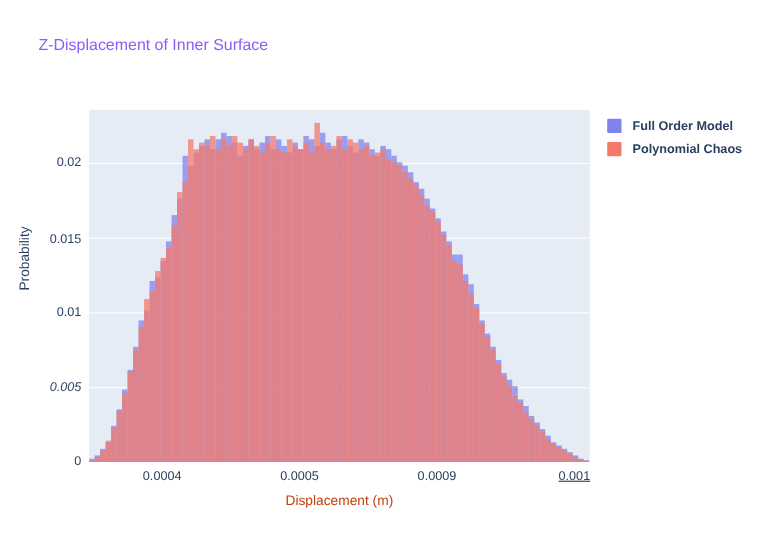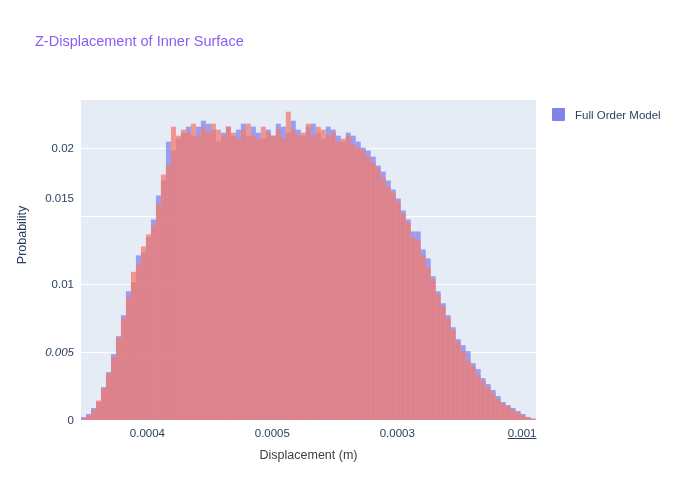--- a/index.html
+++ b/index.html
@@ -83,21 +83,21 @@
     width: 455px;
     height: 18px;
   }
   #xaxis-title {
     position: absolute;
     left: 81px;
     top: 448px;
     width: 455px;
     text-align: center;
     font-size: 12.5px;
-    color: #404040;
+    color: #c2410c;
   }
   #yaxis-title {
     position: absolute;
     left: -38px;
     top: 228px;
     width: 120px;
     text-align: center;
     font-size: 12.5px;
     color: #2a3f5f;
     transform: rotate(-90deg);
@@ -106,20 +106,21 @@
     position: absolute;
     left: 552px;
     top: 105px;
     width: 140px;
   }
   .legend-row {
     display: flex;
     align-items: center;
     height: 19px;
     margin-bottom: 2px;
+    font-weight: bold;
   }
   .legend-swatch {
     width: 13px;
     height: 13px;
     border-radius: 1px;
     flex: 0 0 auto;
   }
   .legend-text {
     margin-left: 10px;
     font-size: 11.5px;
@@ -329,33 +330,37 @@
           <rect x="444.63" y="317.55" width="5.00" height="2.45"></rect>
           <rect x="449.63" y="318.91" width="5.00" height="1.09"></rect>
         </g>
       </svg>
   </div>
 
   <div id="ytick-wrap">
       <div class="ytick-label" style="top: 320px;">0</div>
       <div class="ytick-label" style="top: 251.973px; font-style: italic;">0.005</div>
       <div class="ytick-label" style="top: 183.946px;">0.01</div>
-      <div class="ytick-label" style="top: 98px;">0.015</div>
+      <div class="ytick-label" style="top: 118px;">0.015</div>
       <div class="ytick-label" style="top: 47.8912px;">0.02</div>
     </div>
   <div id="xtick-wrap">
       <div class="xtick-label" style="left: 66.4452px;">0.0004</div>
       <div class="xtick-label" style="left: 191.342px;">0.0005</div>
-      <div class="xtick-label" style="left: 316.239px;">0.0003</div>
+      <div class="xtick-label" style="left: 316.239px;">0.0009</div>
       <div class="xtick-label" style="left: 441.136px; text-decoration: underline;">0.001</div>
     </div>
 
   <div id="xaxis-title">Displacement (m)</div>
   <div id="yaxis-title">Probability</div>
 
   <div id="legend">
       <div class="legend-row">
         <span class="legend-swatch" style="background: rgb(129, 131, 236);"></span>
         <span class="legend-text">Full Order Model</span>
       </div>
+      <div class="legend-row">
+        <span class="legend-swatch" style="background: rgb(244, 121, 107);"></span>
+        <span class="legend-text">Polynomial Chaos</span>
+      </div>
     </div>
 
 </div>
 
 </body></html>

